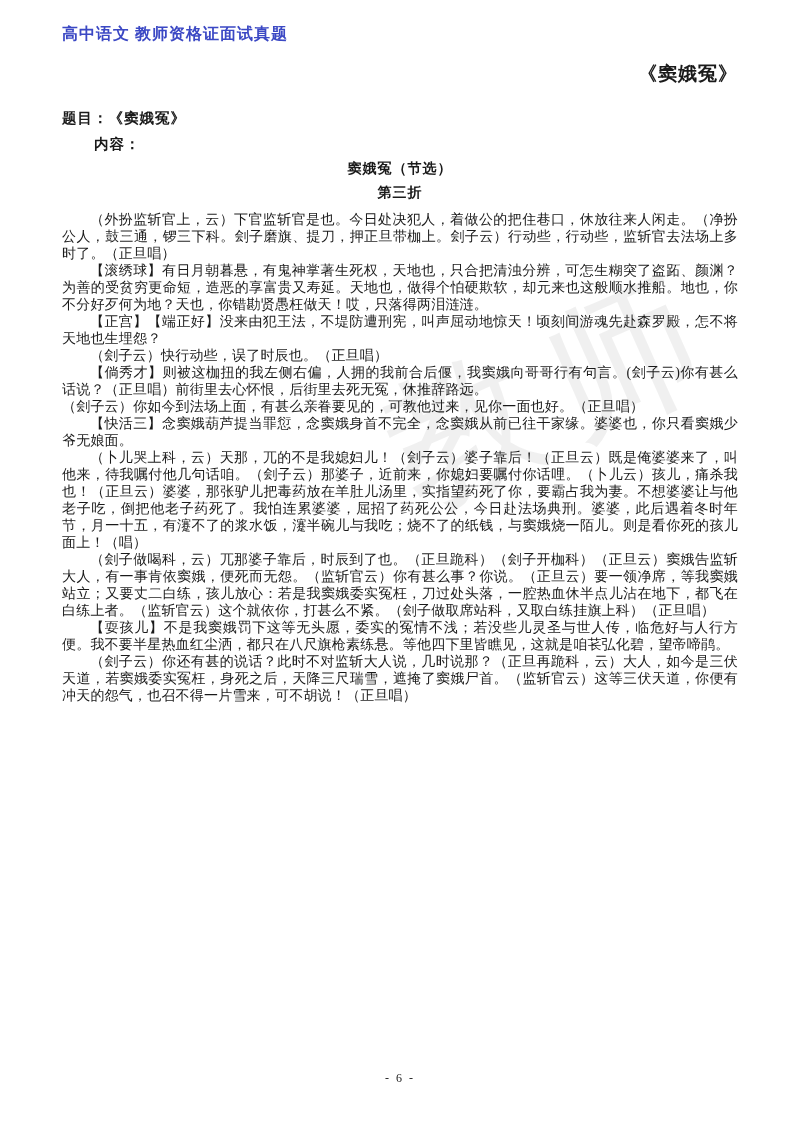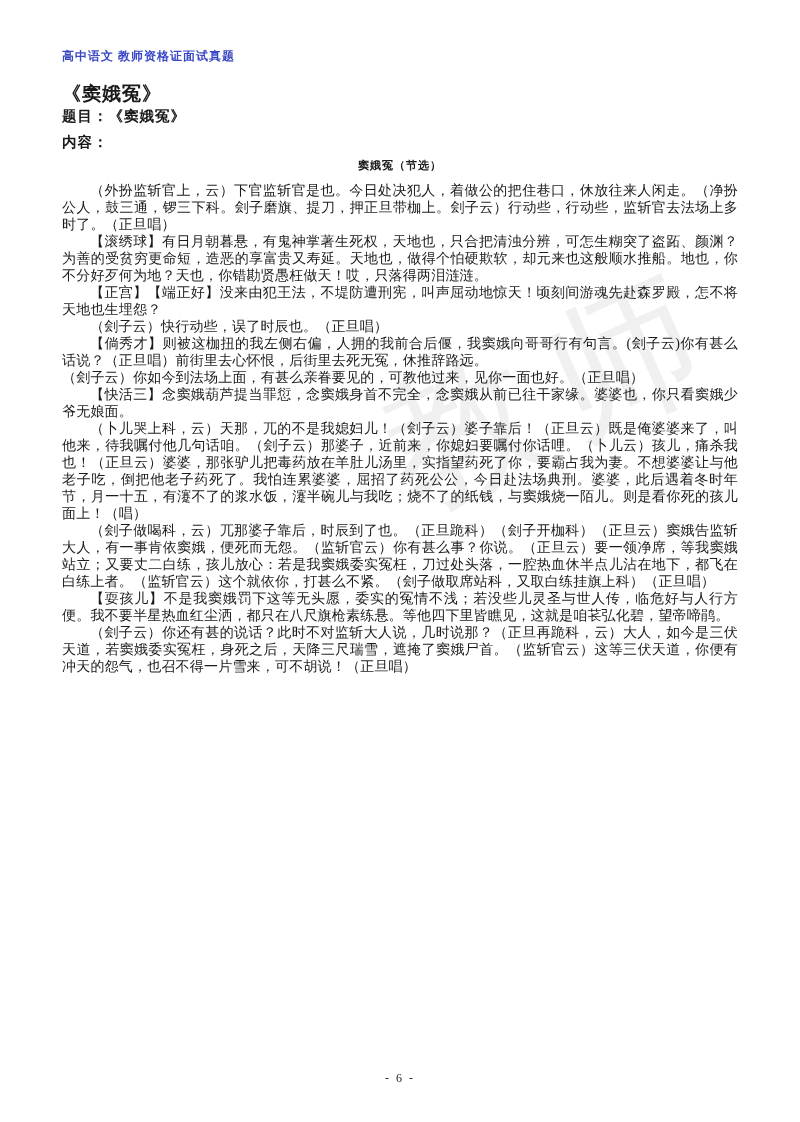--- a/index.html
+++ b/index.html
@@ -22,42 +22,43 @@
     color: #000000;
     opacity: 0.055;
     transform: rotate(-24deg);
     white-space: nowrap;
     pointer-events: none;
     user-select: none;
     font-family: "Liberation Serif", "DejaVu Serif", serif;
   }
   .content { position: relative; padding: 0 62px; }
   .header-line {
-    padding-top: 48px;
-    font-size: 12px;
+    padding-top: 24px;
+    font-size: 16px;
     font-weight: bold;
     color: #3b48c4;
     letter-spacing: 1px;
   }
   .doc-title {
     margin-top: 16px;
-    text-align: left;
+    text-align: right;
     font-size: 19px;
     font-weight: bold;
     letter-spacing: 1px;
   }
   .meta-line {
+    margin-top: 22px;
     font-size: 14.5px;
     font-weight: bold;
     letter-spacing: 1px;
   }
-  .meta-line.second { margin-top: 7px; }
+  .meta-line.second { margin-top: 7px; margin-left: 32px; }
   .center-line {
     text-align: center;
-    font-size: 11px;
+    font-size: 14px;
     font-weight: bold;
     margin-top: 6px;
     letter-spacing: 1px;
   }
   .doc-body { margin-top: 9px; }
   .para {
     margin: 0;
     font-size: 14px;
     line-height: 17px;
     text-align: justify;
@@ -85,20 +86,21 @@
   <div class="content">
 
     <div class="header-line" style="color: rgb(59, 72, 196);">高中语文 教师资格证面试真题</div>
 
     <div class="doc-title">《窦娥冤》</div>
 
     <div class="meta-line">题目：《窦娥冤》</div>
     <div class="meta-line second">内容：</div>
 
     <div class="center-line">窦娥冤（节选）</div>
+    <div class="center-line">第三折</div>
 
     <div class="doc-body">
         <p class="para indent">（外扮监斩官上，云）下官监斩官是也。今日处决犯人，着做公的把住巷口，休放往来人闲走。（净扮公人，鼓三通，锣三下科。刽子磨旗、提刀，押正旦带枷上。刽子云）行动些，行动些，监斩官去法场上多时了。（正旦唱）</p>
         <p class="para indent">【滚绣球】有日月朝暮悬，有鬼神掌著生死权，天地也，只合把清浊分辨，可怎生糊突了盗跖、颜渊？为善的受贫穷更命短，造恶的享富贵又寿延。天地也，做得个怕硬欺软，却元来也这般顺水推船。地也，你不分好歹何为地？天也，你错勘贤愚枉做天！哎，只落得两泪涟涟。</p>
         <p class="para indent">【正宫】【端正好】没来由犯王法，不堤防遭刑宪，叫声屈动地惊天！顷刻间游魂先赴森罗殿，怎不将天地也生埋怨？</p>
         <p class="para indent">（刽子云）快行动些，误了时辰也。（正旦唱）</p>
         <p class="para indent">【倘秀才】则被这枷扭的我左侧右偏，人拥的我前合后偃，我窦娥向哥哥行有句言。(刽子云)你有甚么话说？（正旦唱）前街里去心怀恨，后街里去死无冤，休推辞路远。</p>
         <p class="para">（刽子云）你如今到法场上面，有甚么亲眷要见的，可教他过来，见你一面也好。（正旦唱）</p>
         <p class="para indent">【快活三】念窦娥葫芦提当罪愆，念窦娥身首不完全，念窦娥从前已往干家缘。婆婆也，你只看窦娥少爷无娘面。</p>
         <p class="para indent">（卜儿哭上科，云）天那，兀的不是我媳妇儿！（刽子云）婆子靠后！（正旦云）既是俺婆婆来了，叫他来，待我嘱付他几句话咱。（刽子云）那婆子，近前来，你媳妇要嘱付你话哩。（卜儿云）孩儿，痛杀我也！（正旦云）婆婆，那张驴儿把毒药放在羊肚儿汤里，实指望药死了你，要霸占我为妻。不想婆婆让与他老子吃，倒把他老子药死了。我怕连累婆婆，屈招了药死公公，今日赴法场典刑。婆婆，此后遇着冬时年节，月一十五，有瀽不了的浆水饭，瀽半碗儿与我吃；烧不了的纸钱，与窦娥烧一陌儿。则是看你死的孩儿面上！（唱）</p>

